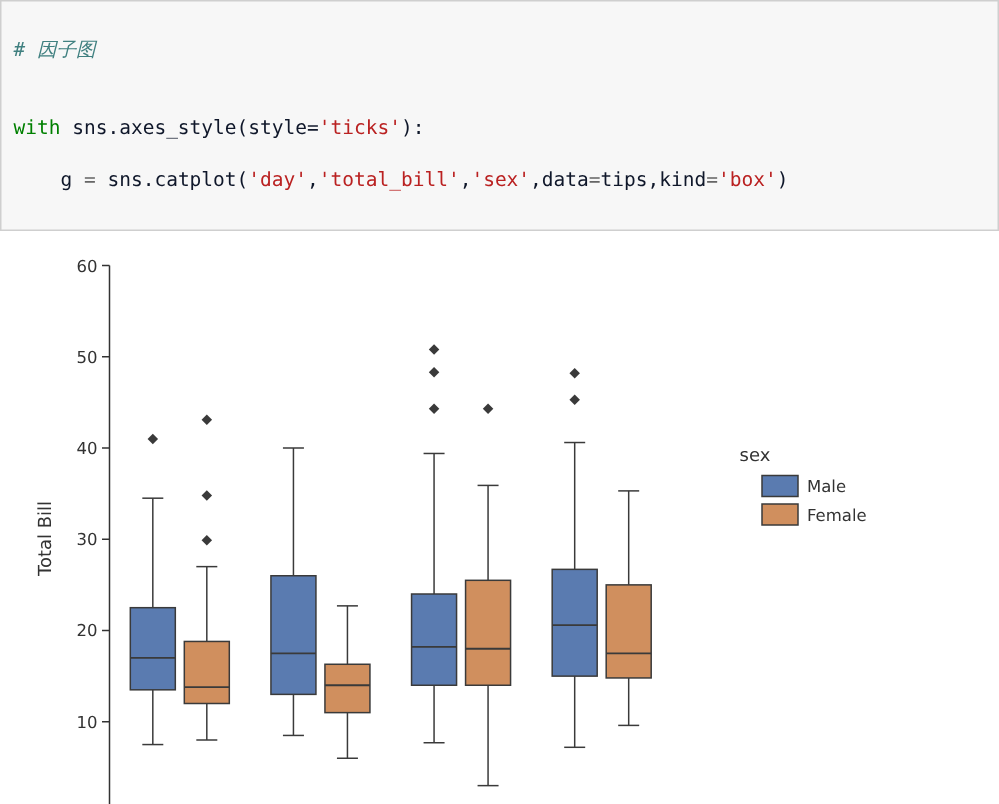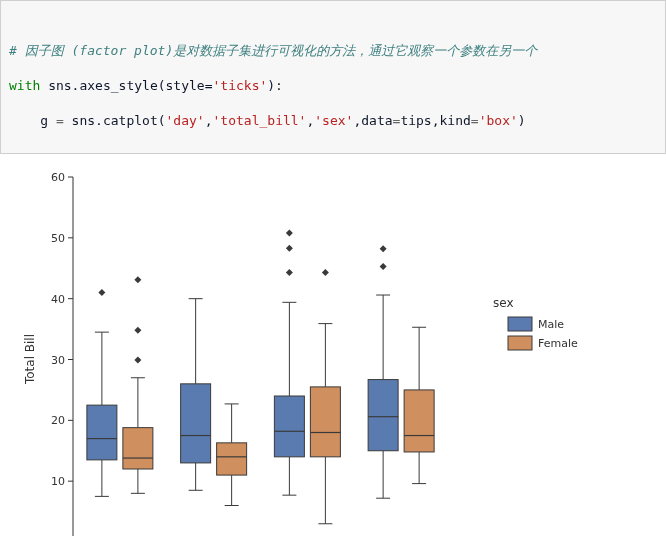--- a/index.html
+++ b/index.html
@@ -42,22 +42,22 @@
   .whisker    { stroke:#3a3a3a; stroke-width:1; }
   .median     { stroke:#3a3a3a; stroke-width:1.2; }
   .outlier    { fill:#3a3a3a; }
   .spine      { stroke:#333333; stroke-width:1; }
   .tick       { stroke:#333333; stroke-width:1; }
 </style>
 </head>
 <body>
 
 <div class="code-cell">
+<span class="ln"><span class="tok-comment"># 因子图</span></span>
 <span class="ln"></span>
-<span class="ln"><span class="tok-comment"># 因子图 (factor plot)是对数据子集进行可视化的方法，通过它观察一个参数在另一个</span></span>
 <span class="ln"><span class="tok-kw">with</span><span class="tok-name"> sns.axes_style(style=</span><span class="tok-str">'ticks'</span><span class="tok-name">):</span></span>
 <span class="ln"><span class="tok-name">    g </span><span class="tok-op">=</span><span class="tok-name"> sns.catplot(</span><span class="tok-str">'day'</span><span class="tok-name">,</span><span class="tok-str">'total_bill'</span><span class="tok-name">,</span><span class="tok-str">'sex'</span><span class="tok-name">,data</span><span class="tok-op">=</span><span class="tok-name">tips,kind</span><span class="tok-op">=</span><span class="tok-str">'box'</span><span class="tok-name">)</span></span>
 </div>
 
 <div class="chart-area">
  <svg id="chart-svg" width="600" height="420">
 
    <g id="plot">
         <line class="whisker" x1="83.875" x2="83.875" y1="334.375" y2="297.875"></line>
         <line class="whisker" x1="83.875" x2="83.875" y1="243.125" y2="170.125"></line>

